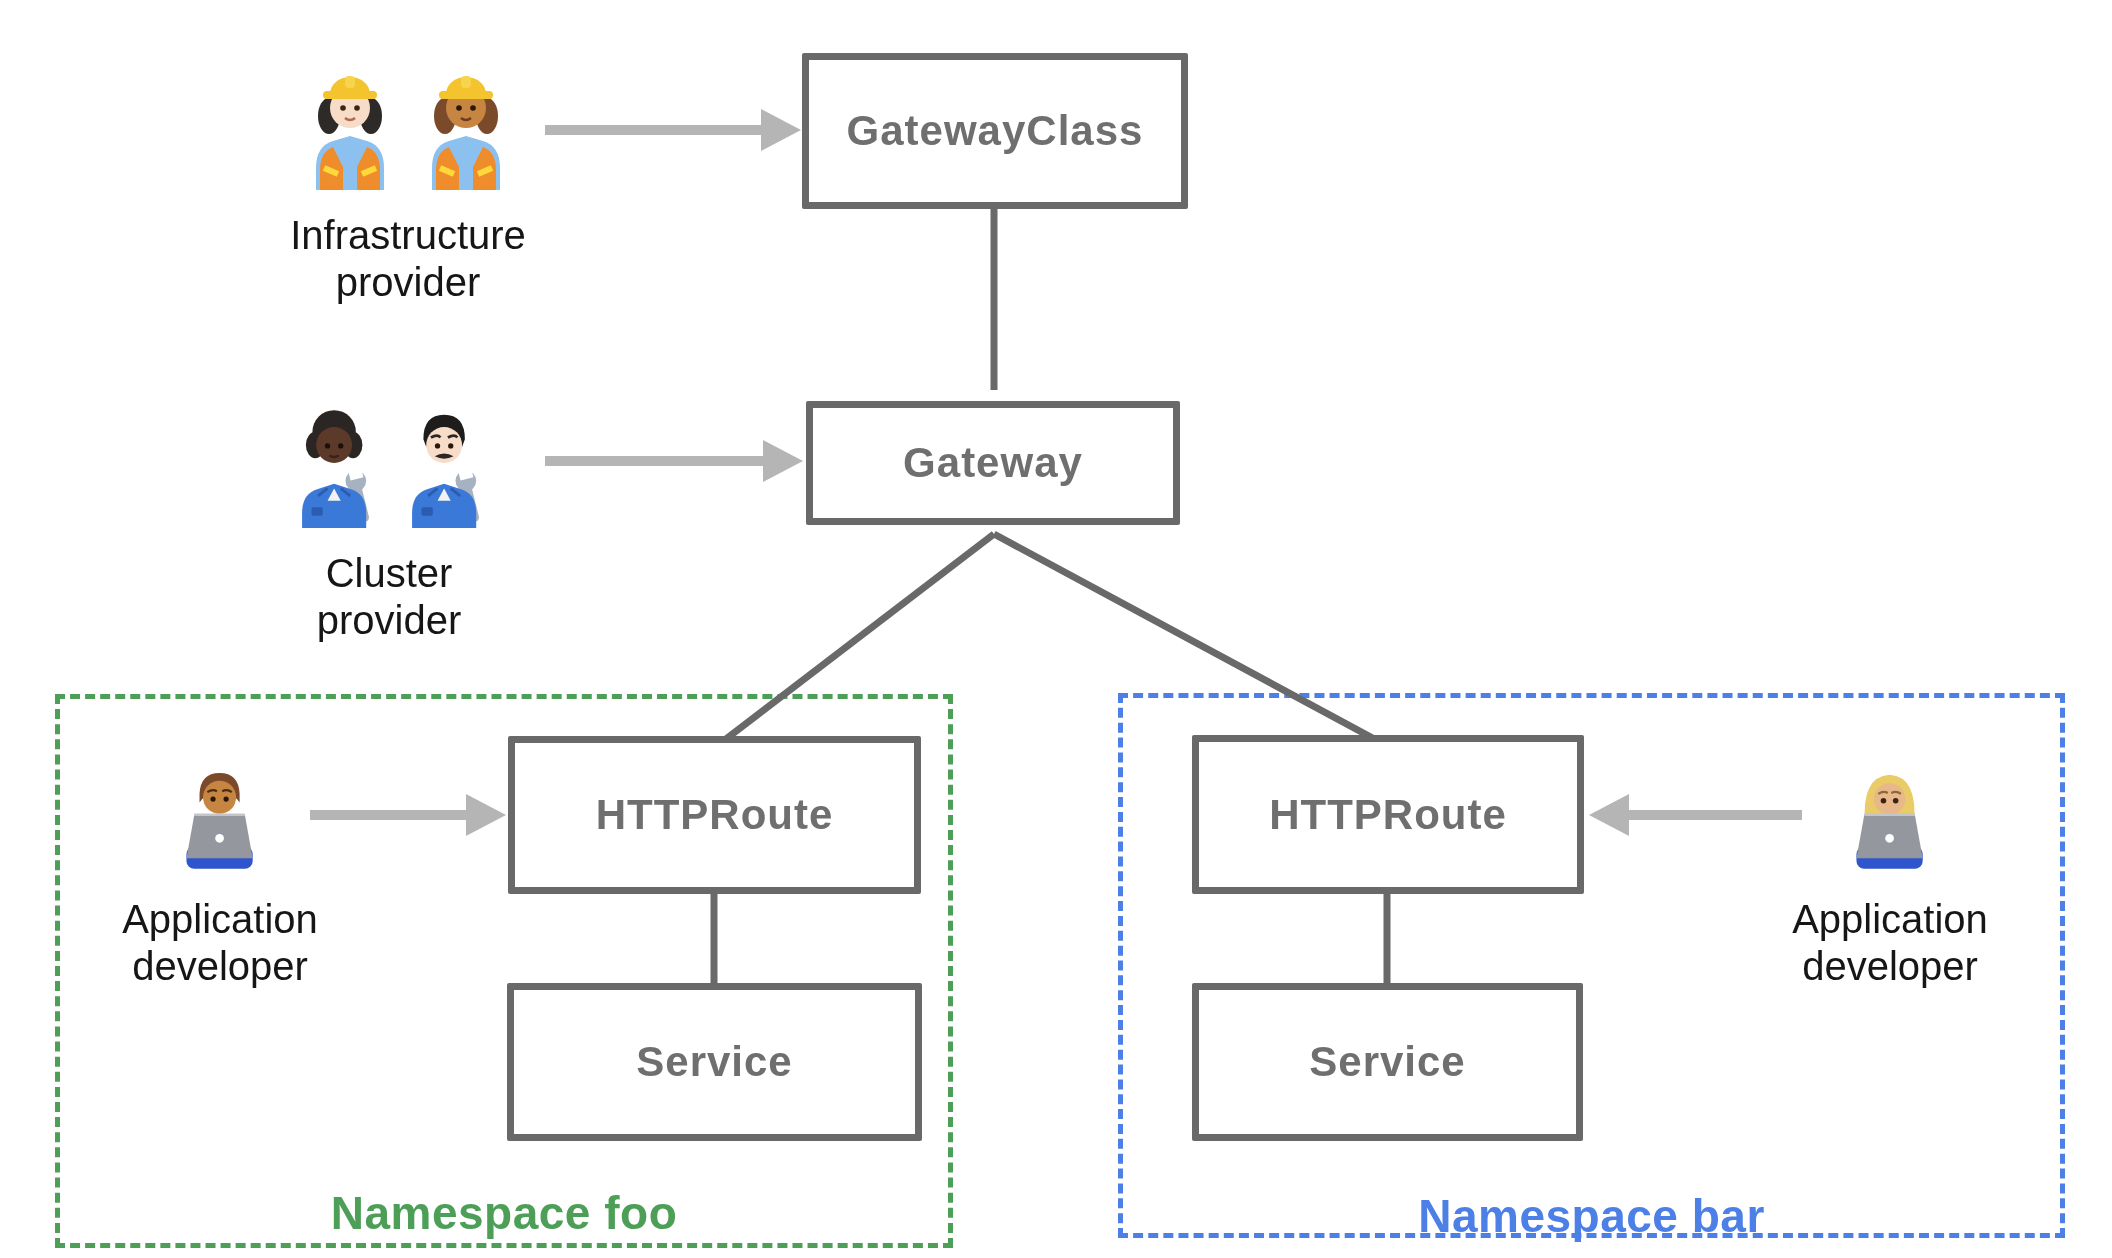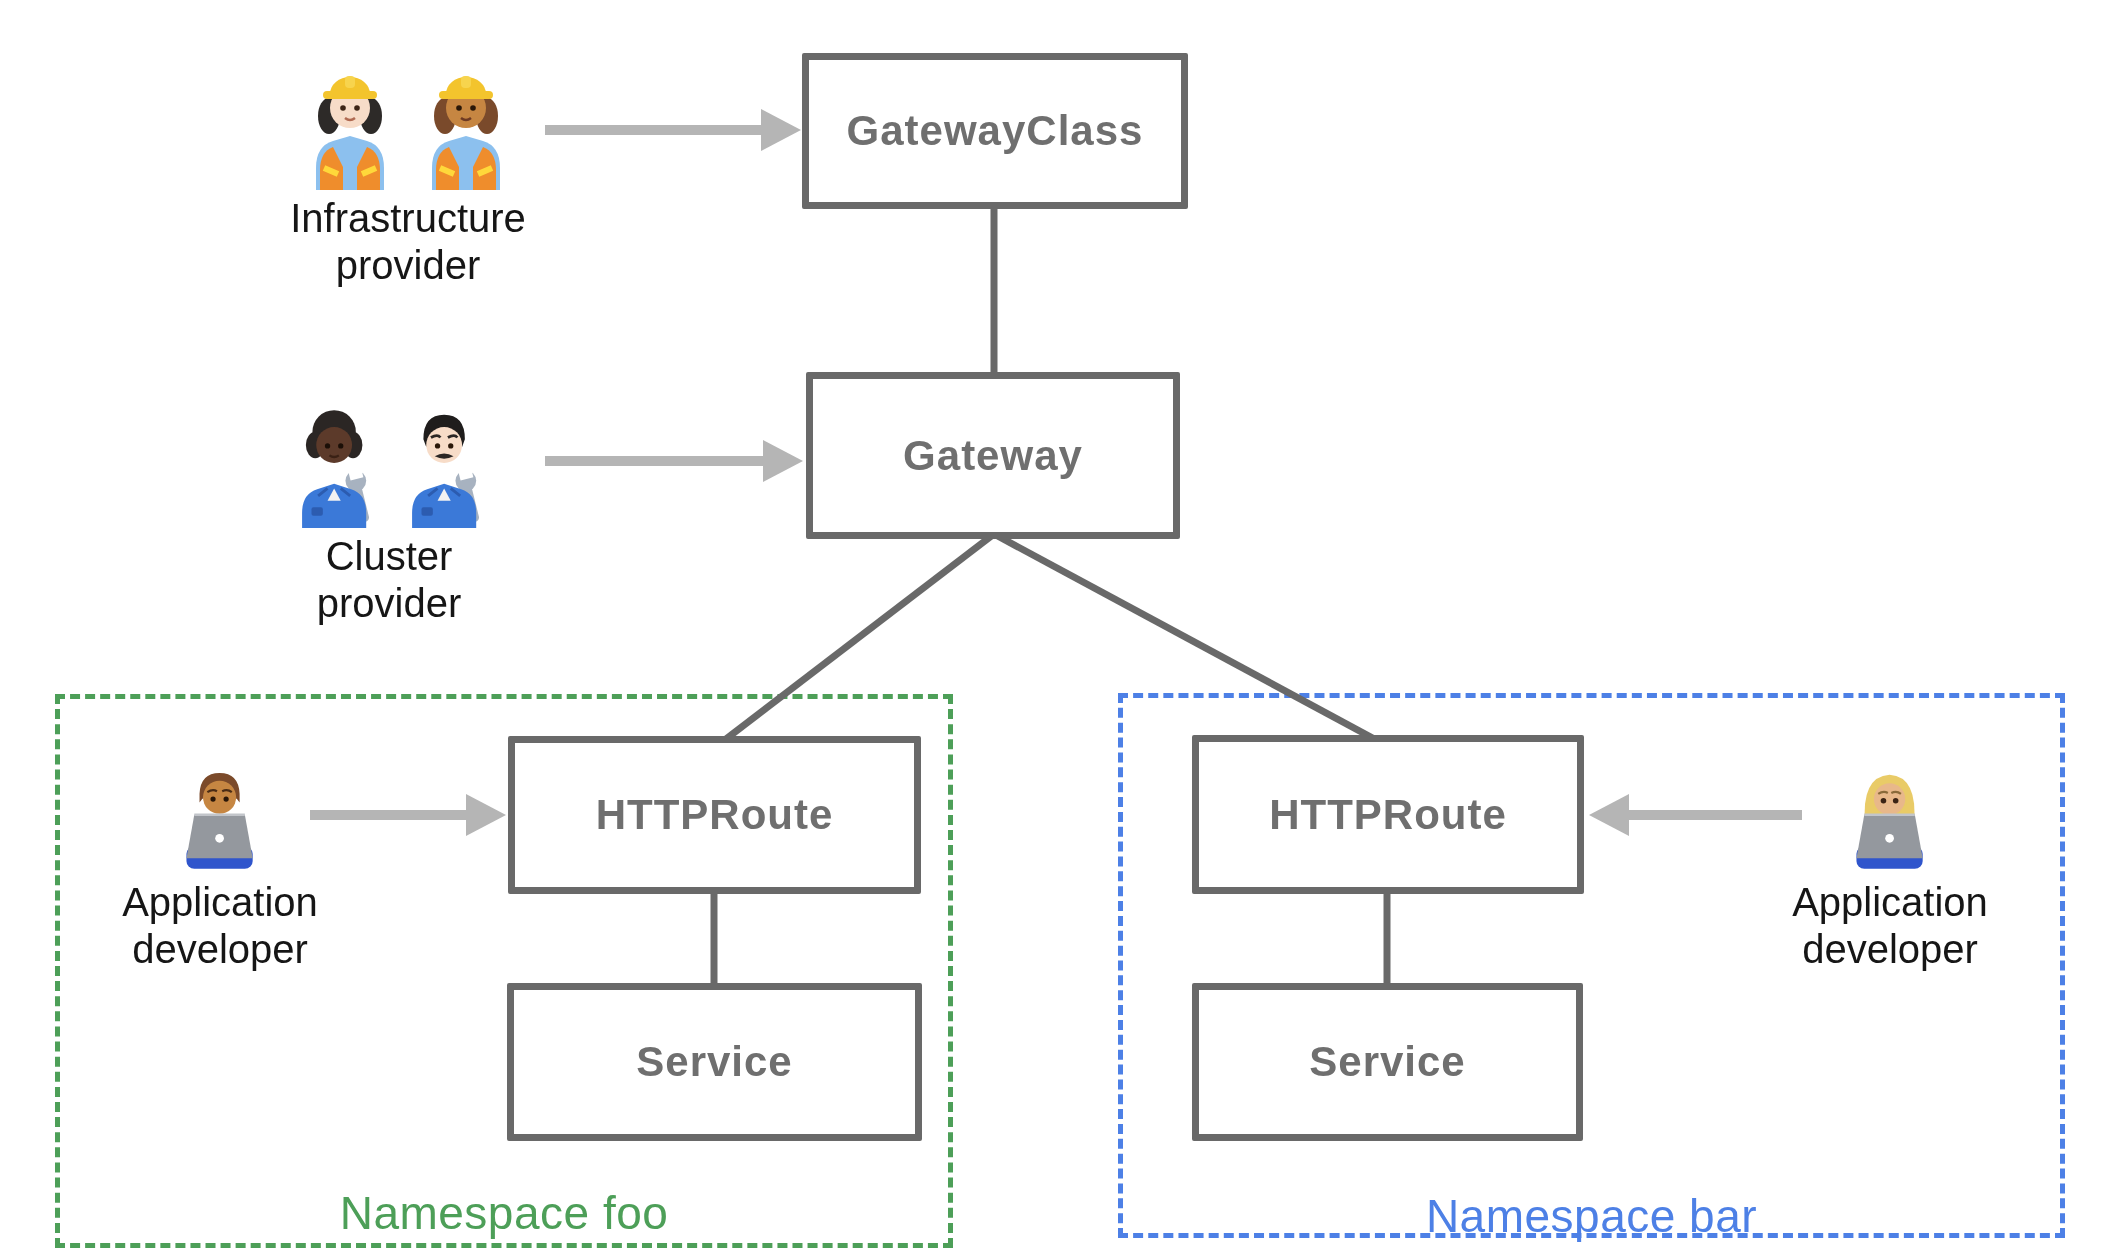--- a/index.html
+++ b/index.html
@@ -19,35 +19,35 @@
   }
   
   svg.connectors{position:absolute;left:0;top:0;z-index:2;}
   svg.connectors line{stroke:#696969;stroke-width:7;}
   
   .ns{position:absolute;box-sizing:border-box;background:transparent;z-index:1;}
   .ns-foo{border:5px dashed #4d9f58;}
   .ns-bar{border:5px dashed #4d80e6;}
   .ns-label{
     position:absolute;z-index:4;text-align:center;
-    font-size:46px;font-weight:normal;letter-spacing:0.5px;
+    font-size:46px;font-weight:bold;letter-spacing:0.5px;
   }
   .ns-label.foo{color:#4d9f58;}
   .ns-label.bar{color:#4d80e6;margin-top:10px;}
   
   .arrow-shaft{position:absolute;height:10px;background:#b5b5b5;z-index:4;}
   .arrow-head{position:absolute;width:0;height:0;z-index:4;
     border-top:21px solid transparent;border-bottom:21px solid transparent;}
   .arrow-head.right{border-left:40px solid #b5b5b5;}
   .arrow-head.left{border-right:40px solid #b5b5b5;}
   
   .persona{position:absolute;display:flex;flex-direction:column;align-items:center;z-index:5;}
   .persona .icons{display:flex;align-items:flex-end;gap:16px;}
   .plabel{
-    margin-top:5px;text-align:center;color:#161616;
+    margin-top:22px;text-align:center;color:#161616;
     font-size:40px;line-height:1.18;
   }
   .icon-lg{height:140px;width:auto;}
   .icon-md{height:132px;width:auto;}
   .icon-sm{height:122px;width:auto;}
 </style>
 </head>
 <body>
 
 <div id="canvas">
@@ -59,21 +59,21 @@
     <line x1="994" y1="206" x2="994" y2="390"></line>
     <line x1="994" y1="534" x2="722" y2="742"></line>
     <line x1="994" y1="534" x2="1380" y2="742"></line>
     <line x1="714" y1="890" x2="714" y2="988"></line>
     <line x1="1387" y1="890" x2="1387" y2="988"></line>
   </svg>
 
   <div class="node" style="left:802px;top:53px;width:386px;height:156px">
     <span>GatewayClass</span>
   </div>
-  <div class="node" style="left:806px;top:372px;width:374px;height:167px">
+  <div class="node" style="left:806px;top:401px;width:374px;height:124px">
     <span>Gateway</span>
   </div>
   <div class="node" style="left:508px;top:736px;width:413px;height:158px">
     <span>HTTPRoute</span>
   </div>
   <div class="node" style="left:507px;top:983px;width:415px;height:158px">
     <span>Service</span>
   </div>
   <div class="node" style="left:1192px;top:735px;width:392px;height:159px">
     <span>HTTPRoute</span>

